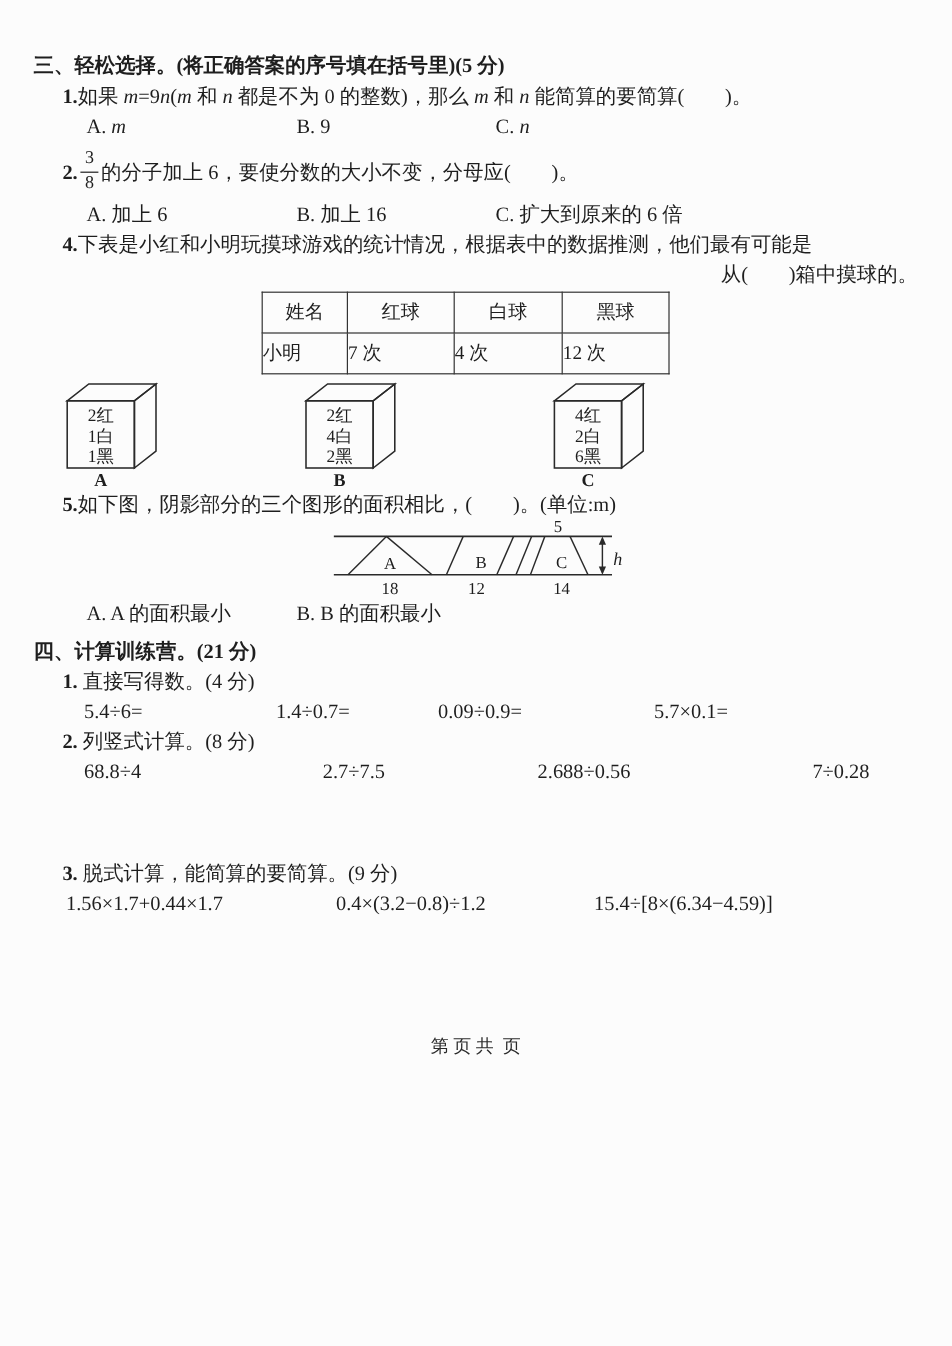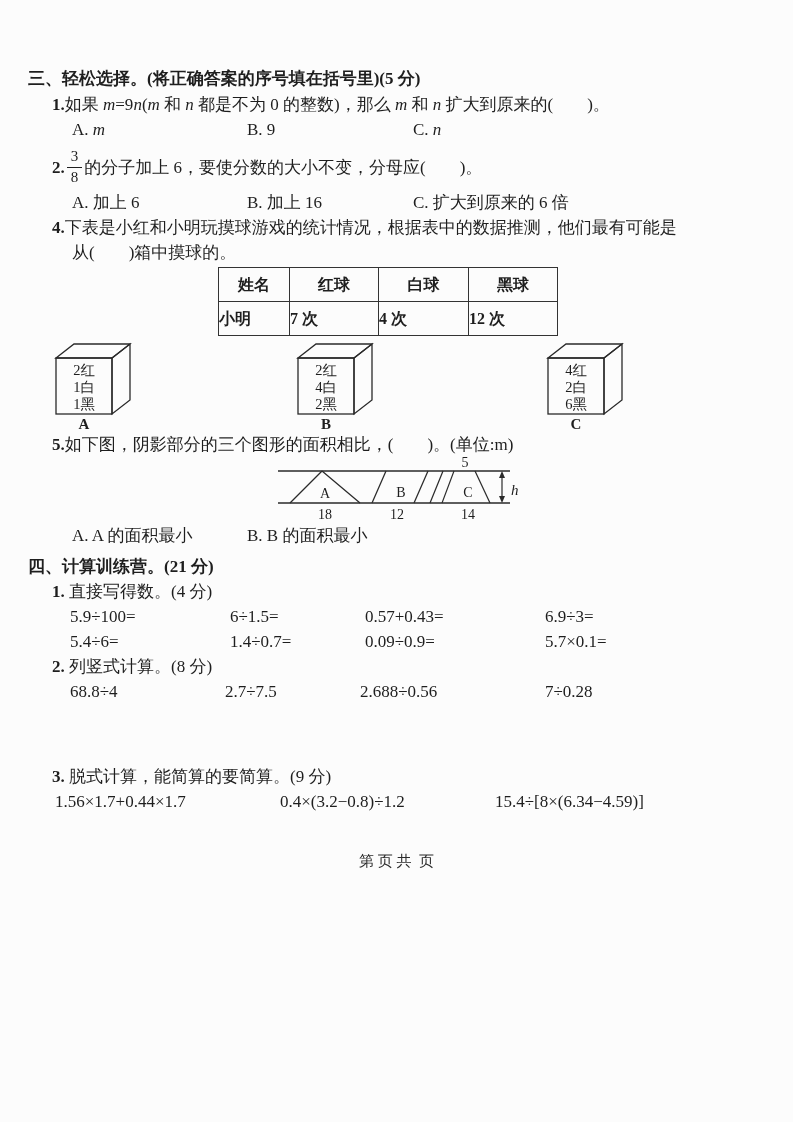--- a/index.html
+++ b/index.html
@@ -2,62 +2,62 @@
 <html><head>
 <meta charset="utf-8">
 <style>
   html,body{margin:0;padding:0;}
   body{
     width:793px;height:1122px;overflow:hidden;
     background:#fcfcfc;color:#1e1e1e;
     font-family:"Liberation Serif","DejaVu Serif",serif;
     font-size:17px;line-height:25px;
   }
-  .page{position:relative;width:793px;height:894px;padding:66px 28px 0;box-sizing:border-box;border-radius:26px;}
+  .page{position:relative;width:793px;height:894px;padding:42px 28px 0;box-sizing:border-box;border-radius:26px;}
   .sec-heading{font-weight:bold;}
   .qline{padding-left:24px;}
   .qline .qno{font-weight:bold;}
-  .indent2{padding-left:44px;}
+  .indent2{padding-left:44px;text-align:right;}
   .opts{display:grid;grid-template-columns:175px 166px auto;padding-left:44px;}
   .calc4{display:grid;grid-template-columns:160px 135px 180px auto;padding-left:42px;}
-  .calc4b{display:grid;grid-template-columns:155px 135px 185px auto;padding-left:42px;}
+  .calc4b{display:grid;grid-template-columns:155px 135px 185px auto;padding-left:42px;gap:44px;}
   .calc3{display:grid;grid-template-columns:225px 215px auto;padding-left:27px;}
   .ital{font-style:italic;font-family:"Liberation Serif","DejaVu Serif",serif;}
   
   .q2row{display:flex;align-items:center;height:46px;margin-top:2px;}
   .frac{display:inline-block;text-align:center;font-size:15px;line-height:1.15;vertical-align:middle;margin:0 2px;}
   .frac .num{display:block;border-bottom:1.2px solid #1e1e1e;padding:0 4px 1px;}
   .frac .den{display:block;padding-top:1px;}
   
   .stat-table{border-collapse:collapse;margin:2px 0 0 190px;font-size:16px;}
-  .stat-table td,.stat-table th{border:1.4px solid #333;font-weight:bold;
+  .stat-table td,.stat-table th{border:1.4px solid #333;font-weight:normal;
     height:33px;padding:0;line-height:33px;}
   .col-name{width:70px;} .col-red{width:88px;} .col-white{width:89px;} .col-black{width:88px;margin-left:32px;}
   
-  .boxes{display:flex;margin-top:4px;height:92px;gap:43px;}
+  .boxes{display:flex;margin-top:4px;height:92px;}
   .boxA{margin-left:26px;} .boxB{margin-left:119px;} .boxC{margin-left:127px;}
   svg text{font-family:"Liberation Serif","DejaVu Serif",serif;fill:#1e1e1e;}
   
   .figwrap{margin-left:250px;height:66px;}
   
   .subline{padding-left:24px;}
   .subline .qno{font-weight:bold;}
   .gap-part3{margin-top:60px;}
   
-  .footer{position:absolute;left:0;right:0;bottom:20px;text-align:center;
+  .footer{position:absolute;left:0;right:0;bottom:8px;text-align:center;
     font-size:15px;white-space:pre;color:#2a2a2a;}
 </style>
 </head>
 <body>
 
 <div class="page">
 
   <div class="sec-heading">三、轻松选择。(将正确答案的序号填在括号里)(5 分)</div>
 
-  <div class="qline" style="margin-top:1px;"><span class="qno">1.</span><span>如果 </span><i class="ital">m</i><span>=9</span><i class="ital">n</i><span>(</span><i class="ital">m</i><span> 和 </span><i class="ital">n</i><span> 都是不为 0 的整数)，那么 </span><i class="ital">m</i><span> 和 </span><i class="ital">n</i><span> 扩大到原来的(　　)。</span></div>
+  <div class="qline" style="margin-top:1px;"><span class="qno">1.</span><span>如果 </span><i class="ital">m</i><span>=9</span><i class="ital">n</i><span>(</span><i class="ital">m</i><span> 和 </span><i class="ital">n</i><span> 都是不为 0 的整数)，那么 </span><i class="ital">m</i><span> 和 </span><i class="ital">n</i><span> 能简算的要简算(　　)。</span></div>
   <div class="opts">
     <span><span>A. </span><i class="ital">m</i></span>
     <span>B. 9</span>
     <span><span>C. </span><i class="ital">n</i></span>
   </div>
 
   <div class="qline q2row">
     <span class="qno">2.</span>
     <span class="frac">
         <span class="num">3</span>
@@ -157,26 +157,20 @@
 
   <div class="opts">
     <span>A. A 的面积最小</span>
     <span>B. B 的面积最小</span>
   </div>
 
   <div class="sec-heading" style="margin-top:6px;">四、计算训练营。(21 分)</div>
 
   <div class="subline"><span class="qno">1.</span><span> </span><span>直接写得数。(4 分)</span></div>
   <div class="calc4">
-    <span>5.9÷100=</span>
-    <span>6÷1.5=</span>
-    <span>0.57+0.43=</span>
-    <span>6.9÷3=</span>
-  </div>
-  <div class="calc4">
     <span>5.4÷6=</span>
     <span>1.4÷0.7=</span>
     <span>0.09÷0.9=</span>
     <span>5.7×0.1=</span>
   </div>
 
   <div class="subline"><span class="qno">2.</span><span> </span><span>列竖式计算。(8 分)</span></div>
   <div class="calc4b">
     <span>68.8÷4</span>
     <span>2.7÷7.5</span>

